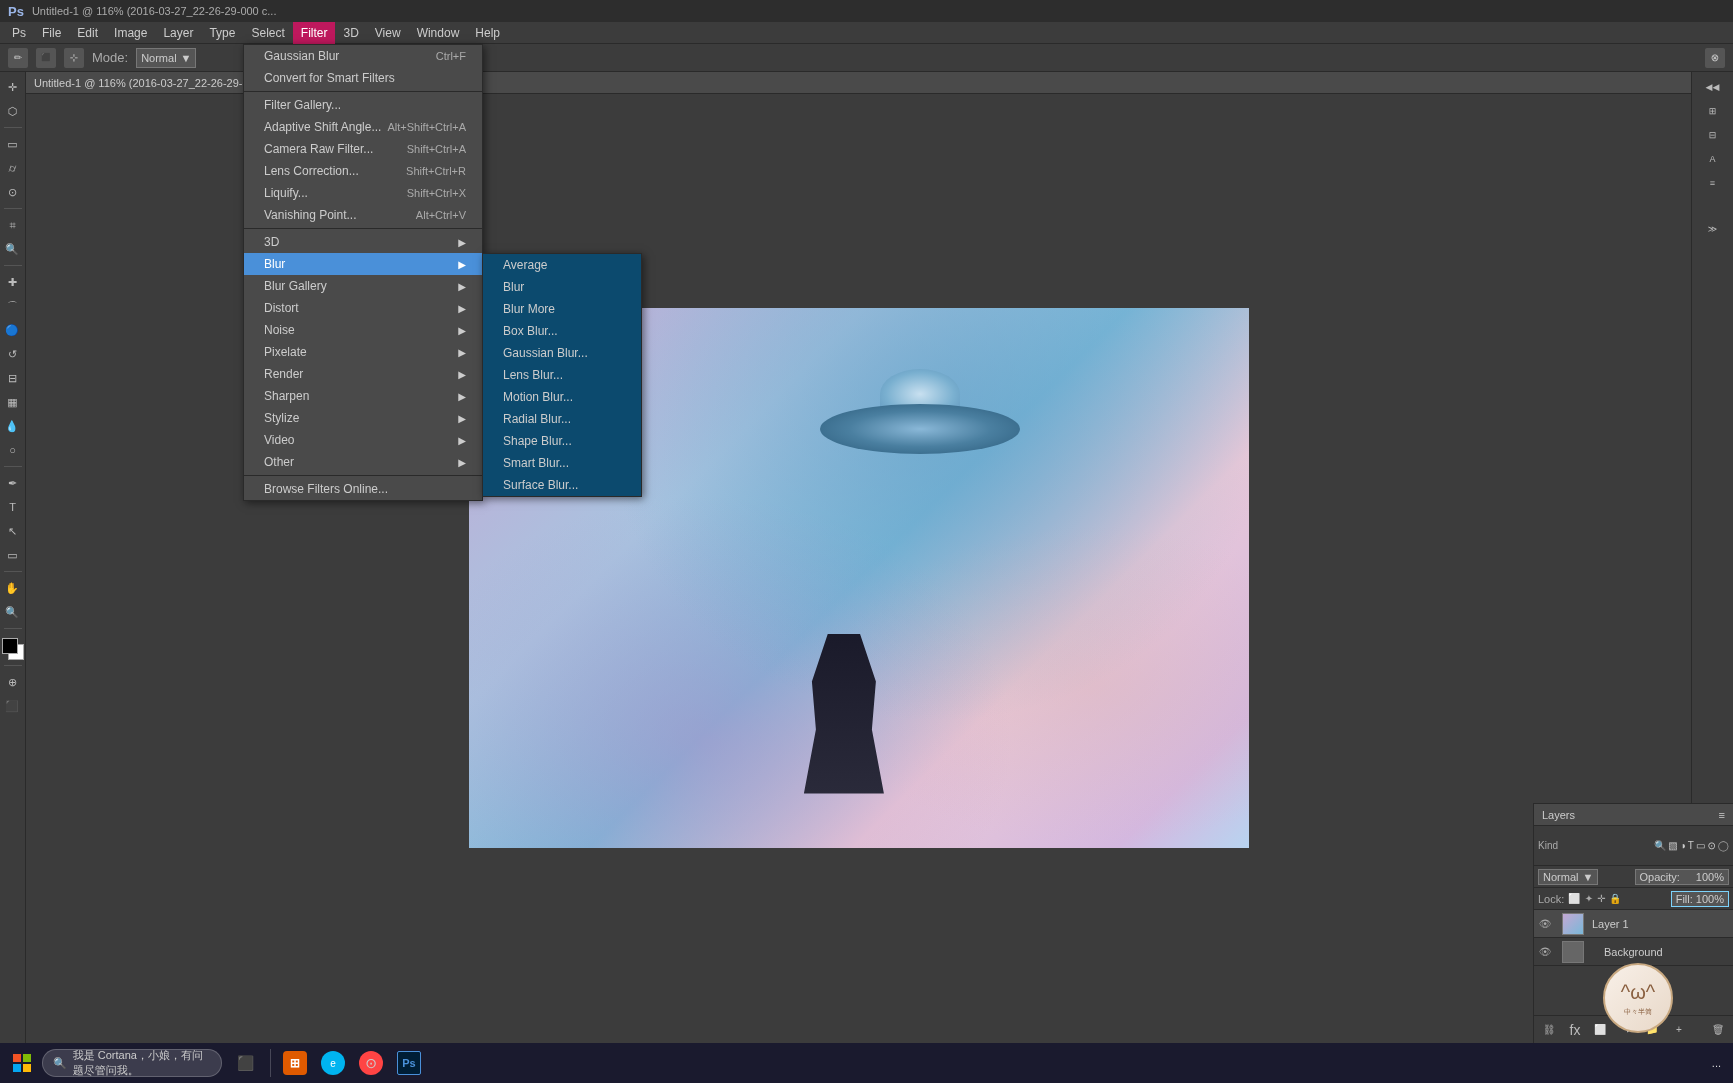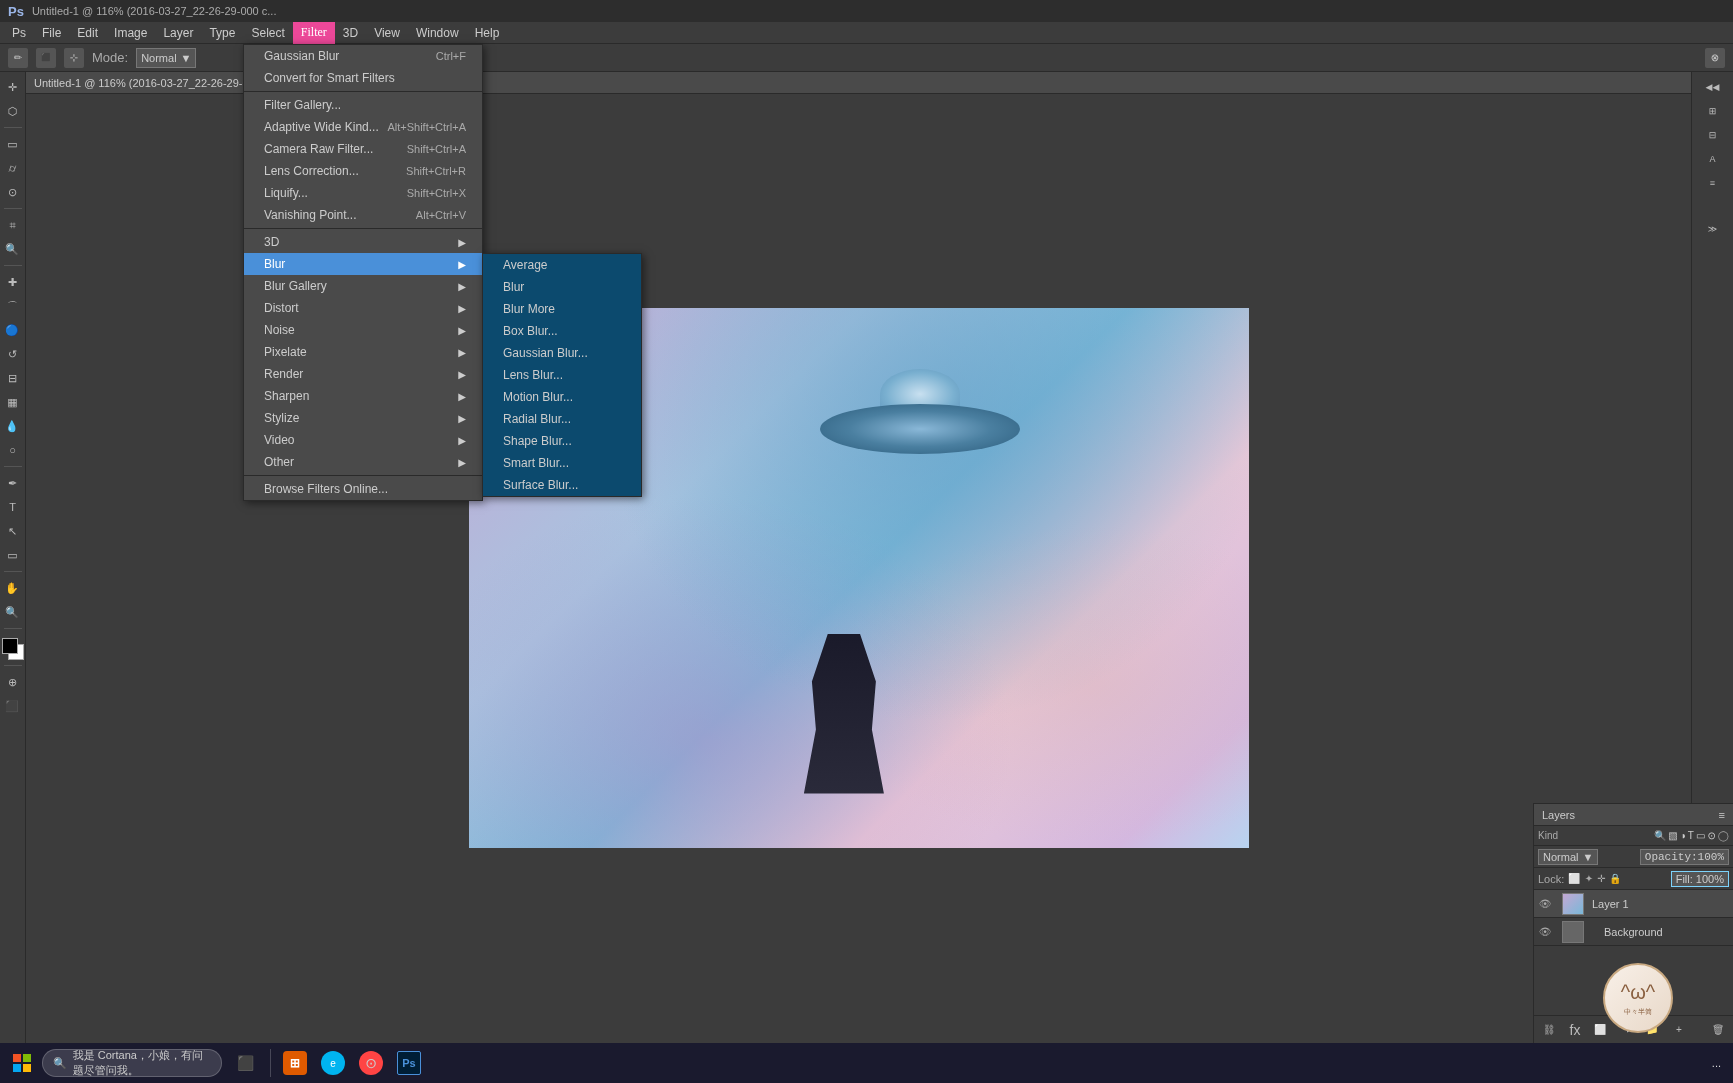--- a/index.html
+++ b/index.html
@@ -56,23 +56,22 @@
       color: #ccc;
       font-size: 12px;
       height: 22px;
       display: flex;
       align-items: center;
     }
     .menu-item:hover, .menu-item.active {
       background: #555;
     }
     .menu-item.active {
-      background: #ec4899;
+      background: #be185d;
       color: #fff;
-      font-family: Liberation Serif, serif;
     }
 
     
     #options-bar {
       width: 100%;
       height: 28px;
       background: #3c3c3c;
       display: flex;
       align-items: center;
       padding: 0 8px;
@@ -267,21 +266,21 @@
       height: 22px;
       background: #4a4a4a;
       display: flex;
       align-items: center;
       padding: 0 8px;
       font-size: 11px;
       color: #ccc;
       border-bottom: 1px solid #2a2a2a;
     }
     .layers-toolbar {
-      height: 20px;
+      height: 40px;
       background: #3c3c3c;
       display: flex;
       align-items: center;
       padding: 0 4px;
       gap: 2px;
       border-bottom: 1px solid #2a2a2a;
     }
     .layers-blend-row {
       height: 22px;
       display: flex;
@@ -569,21 +568,21 @@
     <span class="shortcut">Ctrl+F</span>
   </div>
   <div class="dropdown-item">
     <span>Convert for Smart Filters</span>
   </div>
   <div class="dropdown-divider"></div>
   <div class="dropdown-item">
     <span>Filter Gallery...</span>
   </div>
   <div class="dropdown-item">
-    <span>Adaptive Wide Kind...</span>
+    <span>Adaptive Shift Angle...</span>
     <span class="shortcut">Alt+Shift+Ctrl+A</span>
   </div>
   <div class="dropdown-item">
     <span>Camera Raw Filter...</span>
     <span class="shortcut">Shift+Ctrl+A</span>
   </div>
   <div class="dropdown-item">
     <span>Lens Correction...</span>
     <span class="shortcut">Shift+Ctrl+R</span>
   </div>
@@ -695,21 +694,21 @@
     <span style="font-size:10px;">T</span>
     <span style="font-size:10px;">▭</span>
     <span style="font-size:10px;">⊙</span>
     <span style="font-size:10px; color:#aaa;">◯</span>
   </div>
   <div class="layers-blend-row">
     <div style="background:#555; border:1px solid #777; padding:1px 4px; font-size:11px; color:#ccc; display:flex; gap:4px; align-items:center; cursor:pointer;">
       <span>Normal</span>
       <span>▼</span>
     </div>
-    <div style="margin-left:auto; background:#555; border:1px solid #777; padding:1px 4px; font-size:11px; color:#ccc; display:flex; gap:0; align-items:center;font-family:Liberation Mono, monospace;">
+    <div style="margin-left:auto; background:#555; border:1px solid #777; padding:1px 4px; font-size:11px; color:#ccc; display:flex; gap:16px; align-items:center;">
       <span>Opacity:</span>
       <span>100%</span>
     </div>
   </div>
   <div class="layers-lock-row">
     <span>Lock:</span>
     <span style="font-size:10px;">⬜</span>
     <span style="font-size:10px;">✦</span>
     <span style="font-size:10px;">✛</span>
     <span style="font-size:10px;">🔒</span>

